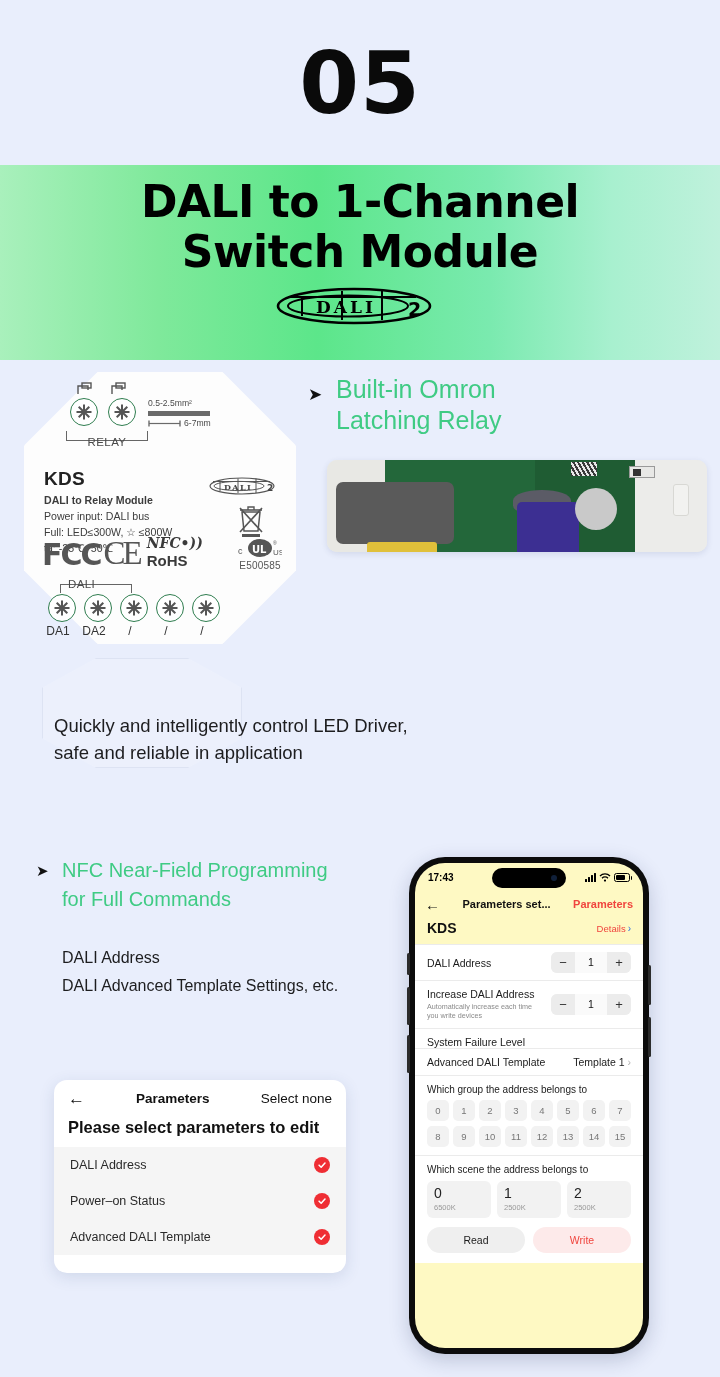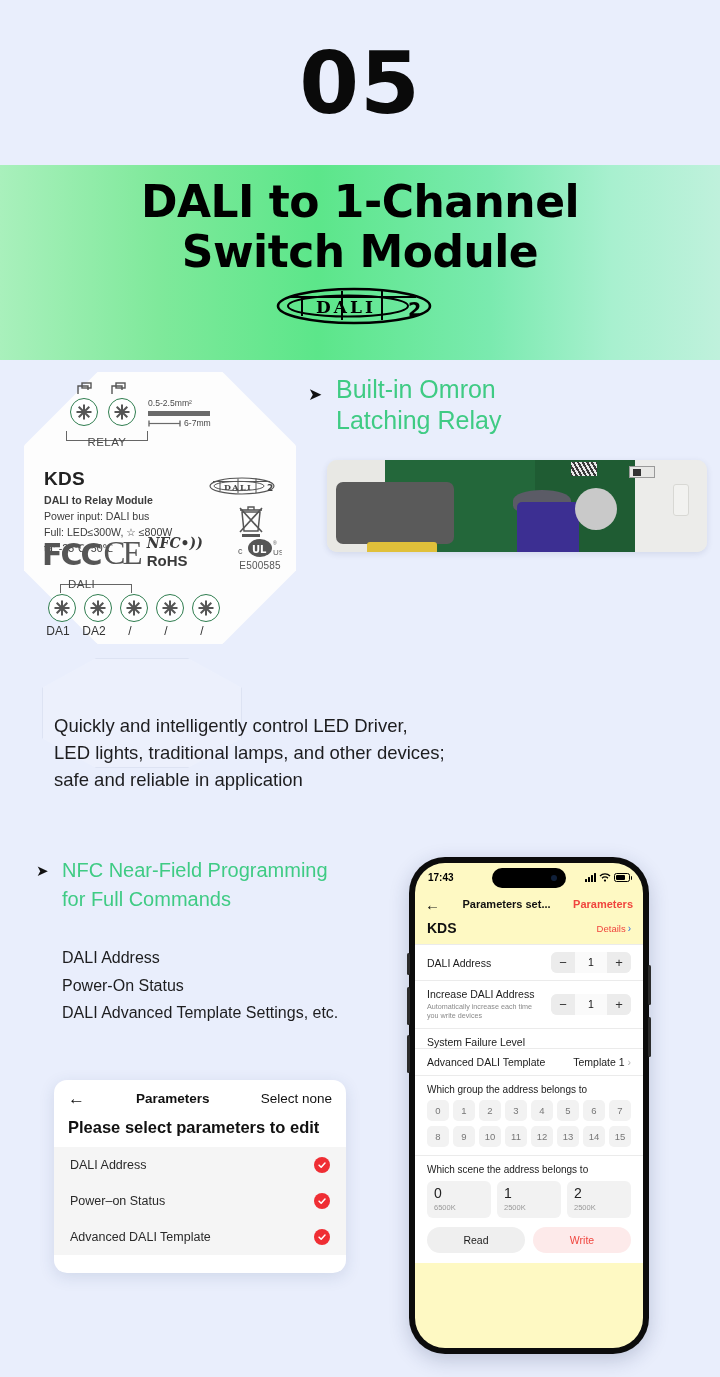--- a/index.html
+++ b/index.html
@@ -408,34 +408,32 @@
       <div class="capR"></div>
     </div>
   </div>
 
   <div class="ghost">
     <div class="ghost-shape"></div>
   </div>
 
   <div class="desc">
     <div>Quickly and intelligently control LED Driver,</div>
-    <div>LED lights, traditional lamps, and other devices;</div>
     <div>safe and reliable in application</div>
   </div>
 
   <div class="nfc-head">
     <span class="arrow">➤</span>
     <div class="txt">
       <span>NFC Near-Field Programming</span><br>
       <span>for Full Commands</span>
     </div>
   </div>
   <div class="nfc-list">
     <div>DALI Address</div>
-    <div>Power-On Status</div>
     <div>DALI Advanced Template Settings, etc.</div>
   </div>
 
   <div class="param-card">
     <div class="pc-nav">
       <span class="back">←</span>
       <span class="title">Parameters</span>
       <span class="right">Select none</span>
     </div>
     <div class="pc-sub">Please select parameters to edit</div>

